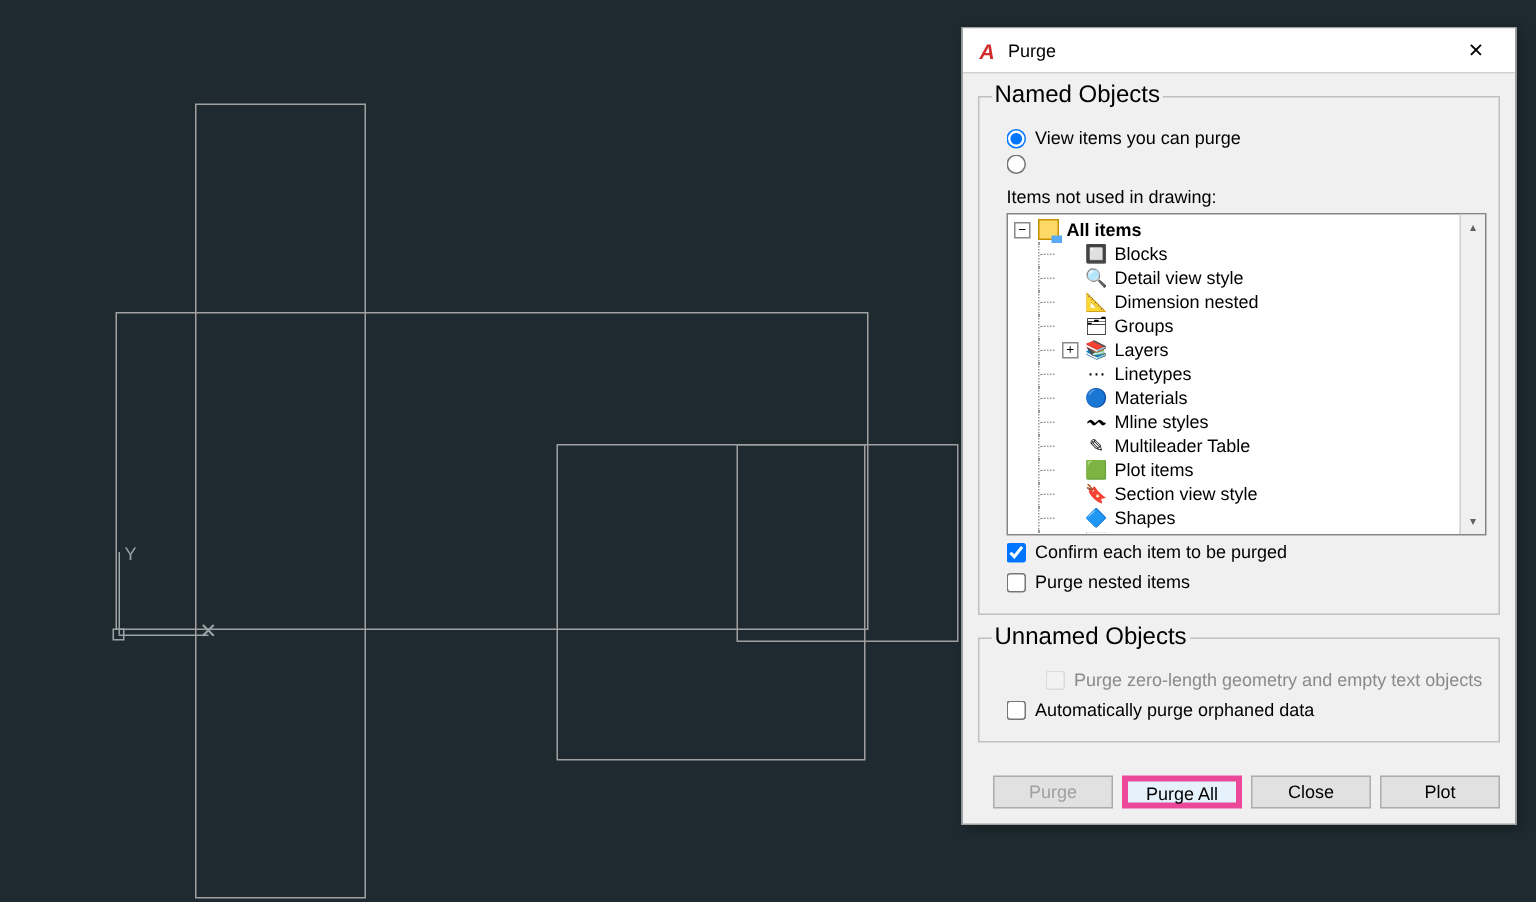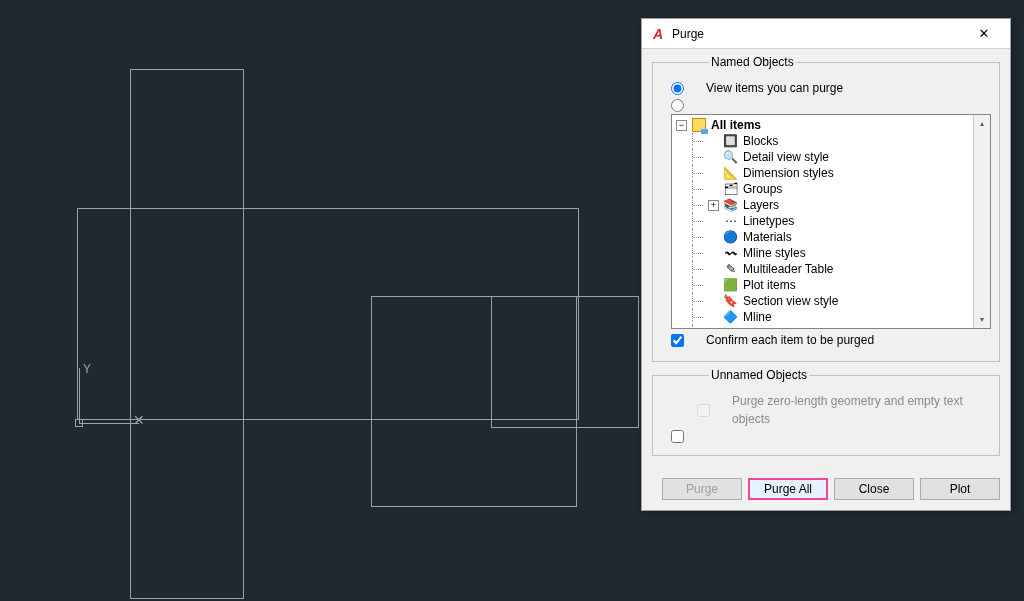--- a/index.html
+++ b/index.html
@@ -95,25 +95,25 @@
     display: flex; align-items: center; justify-content: center;
     font-size: 13px;
     cursor: pointer;
   }
   .body { padding: 6px 10px 10px; }
   fieldset {
     border: 1px solid #c0c0c0;
     margin: 0 0 6px;
     padding: 8px 8px 10px;
   }
-  legend { font-size: 12px; padding: 0 2px; margin-left: 48px; }
+  legend { font-size: 16px; padding: 0 2px; }
   .radio-row, .check-row {
     display: flex;
     align-items: center;
-    gap: 22px;
+    gap: 6px;
     margin: 2px 0 2px 10px;
     line-height: 18px;
   }
   .radio-row input, .check-row input { margin: 0; }
   .sub-label { margin: 8px 0 4px 10px; }
   .tree-box {
     margin: 0 0 0 10px;
     width: 320px;
     height: 215px;
     background: #fff;
@@ -189,21 +189,21 @@
   }
   .buttons button {
     width: 80px;
     height: 22px;
     font-size: 12px;
     background: #e1e1e1;
     border: 1px solid #adadad;
     cursor: pointer;
   }
   .buttons button.default {
-    border: 2px solid #ec4899;
+    border: 4px solid #ec4899;
     background: #e5f1fb;
   }
   .buttons button:disabled {
     color: #a0a0a0;
     cursor: default;
   }
   .disabled-check { color: #8a8a8a; margin-left: 36px; }
   .disabled-check input { opacity: .6; }
   
   .ico-all { background:#ffd966; border:1px solid #c49000; width:14px; height:14px; position:relative; }
@@ -239,20 +239,21 @@
       <legend>Named Objects</legend>
 
       <label class="radio-row">
         <input type="radio" name="viewmode" checked="" style="">
         <span>View items you can purge</span>
       </label>
       <label class="radio-row">
         <input type="radio" name="viewmode" style="">
       </label>
 
+      <div class="sub-label">Items not used in drawing:</div>
 
       <div class="tree-box">
         <div class="tree-scroll">
           <div class="tree">
             <ul>
               <li class="root">
                 <div class="row">
                   <span class="exp">−</span>
                   <span class="icon">
                       <span class="ico-all"></span>
@@ -274,21 +275,21 @@
                         <span class="noexp"></span>
                         <span class="icon">🔍</span>
                         <span class="label">Detail view style</span>
                       </div>
                     </li>
                     <li>
                       <div class="row">
                         <span class="conn"></span>
                         <span class="noexp"></span>
                         <span class="icon">📐</span>
-                        <span class="label">Dimension styles</span>
+                        <span class="label">Dimension nested</span>
                       </div>
                     </li>
                     <li>
                       <div class="row">
                         <span class="conn"></span>
                         <span class="noexp"></span>
                         <span class="icon">🗂</span>
                         <span class="label">Groups</span>
                       </div>
                     </li>
@@ -346,21 +347,21 @@
                         <span class="noexp"></span>
                         <span class="icon">🔖</span>
                         <span class="label">Section view style</span>
                       </div>
                     </li>
                     <li>
                       <div class="row">
                         <span class="conn"></span>
                         <span class="noexp"></span>
                         <span class="icon">🔷</span>
-                        <span class="label">Mline</span>
+                        <span class="label">Shapes</span>
                       </div>
                     </li>
                     <li>
                       <div class="row">
                         <span class="conn"></span>
                         <span class="noexp"></span>
                         <span class="icon">📊</span>
                         <span class="label">Table styles</span>
                       </div>
                     </li>
@@ -372,30 +373,35 @@
         <div class="tree-vscroll">
           <div class="arrow-up">▴</div>
           <div class="arrow-down">▾</div>
         </div>
       </div>
 
       <label class="check-row" style="">
         <input type="checkbox" checked="" style="">
         <span>Confirm each item to be purged</span>
       </label>
+      <label class="check-row">
+        <input type="checkbox" style="">
+        <span>Purge nested items</span>
+      </label>
     </fieldset>
 
     <fieldset>
       <legend>Unnamed Objects</legend>
       <label class="check-row disabled-check">
         <input type="checkbox" disabled="" style="">
         <span>Purge zero-length geometry and empty text objects</span>
       </label>
       <label class="check-row">
         <input type="checkbox" style="">
+        <span>Automatically purge orphaned data</span>
       </label>
     </fieldset>
   </div>
 
   <div class="buttons">
     <button disabled="">Purge</button>
     <button class="default">Purge All</button>
     <button>Close</button>
     <button>Plot</button>
   </div>

